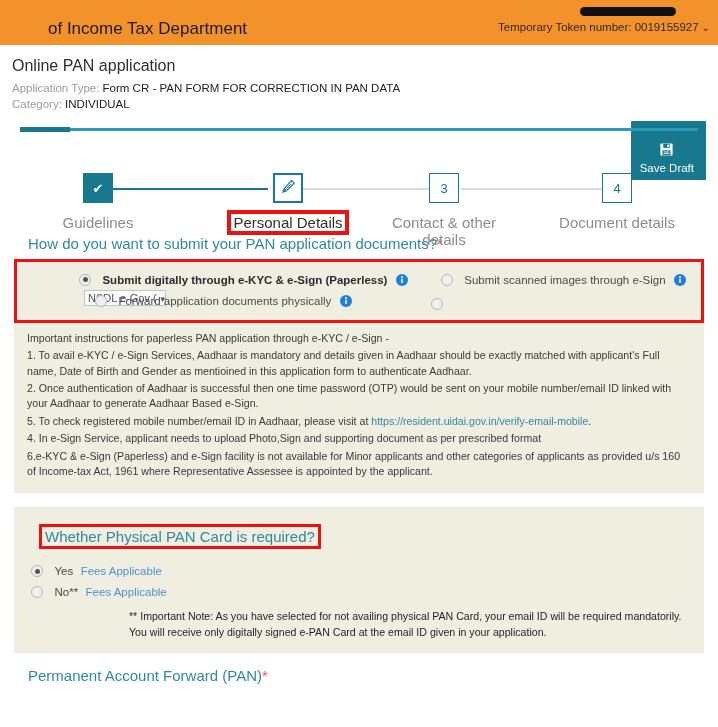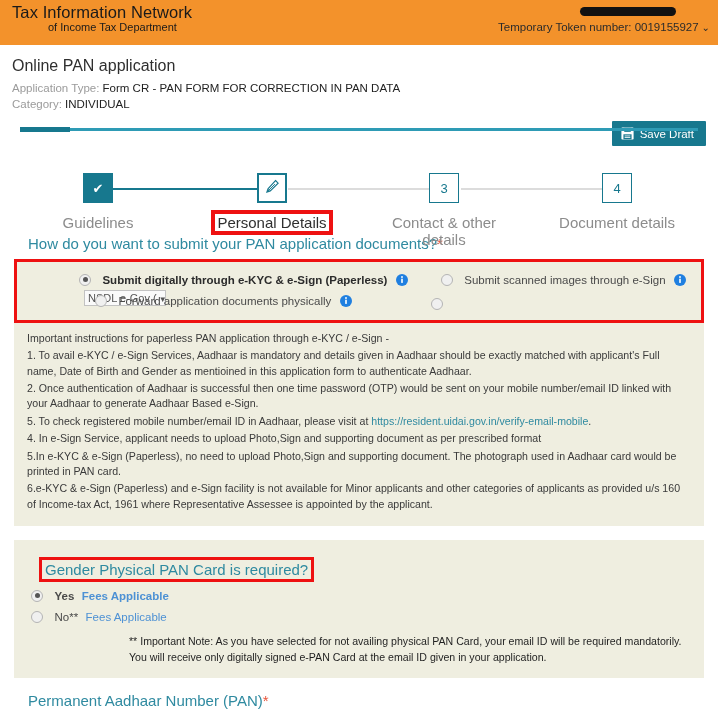--- a/index.html
+++ b/index.html
@@ -27,24 +27,24 @@
     left: 12px;
     top: 4px;
     line-height: 1.05;
   }
   .brand-logo .line1 {
     font-size: 16.5px;
     color: #1a1a1a;
     letter-spacing: .1px;
   }
   .brand-logo .line2 {
-    font-size: 11px;
+    font-size: 17px;
     color: #1a1a1a;
     margin-left: 36px;
-    margin-top: 1px;
+    margin-top: 16px;
   }
   .token-area {
     position: absolute;
     right: 8px;
     top: 3px;
     text-align: right;
   }
   .redacted-name {
     display: inline-block;
     width: 96px;
@@ -88,26 +88,27 @@
   }
   .save-draft-btn {
     position: absolute;
     right: 12px;
     top: 76px;
     background: #17788e;
     color: #ffffff;
     border: none;
     font-size: 11.5px;
     font-family: "Liberation Sans", sans-serif;
-    padding: 6px 12px 6px 9px;
+    padding: 22px 12px 6px 9px;
     cursor: pointer;
     display: flex;
     align-items: center;
     gap: 6px;
     border-radius: 1px;
+    flex-direction: column;
   }
   .save-icon {
     display: inline-block;
     width: 13px;
     height: 13px;
     line-height: 0;
   }
 
   
   .progress-track {
@@ -296,21 +297,20 @@
     color: #1f1f1f;
     padding: 6px 10px 0 10px;
   }
   .note-indent { padding-left: 115px; }
 </style>
 </head>
 <body>
 
 <div class="brand-header">
   <div class="brand-logo">
-    <div class="line1">Tax Information Network</div>
     <div class="line2">of Income Tax Department</div>
   </div>
   <div class="token-area">
     <div class="redacted-name"></div>
     <div class="token-text">
       <span>Temporary Token number: 0019155927</span><span class="token-caret">⌄</span>
     </div>
   </div>
 </div>
 
@@ -346,21 +346,21 @@
 <div class="stepper">
   <div class="step-line done" style="left:113px; width:155px;"></div>
   <div class="step-line todo" style="left:288px; width:155px;"></div>
   <div class="step-line todo" style="left:461px; width:155px;"></div>
 
   <div class="step" style="left:38px;">
     <div class="step-box filled">✔</div>
     <span class="step-label">Guidelines</span>
   </div>
 
-  <div class="step" style="left:212px;">
+  <div class="step" style="left:228px;">
     <div class="step-box current">
       <span>
         <svg width="15" height="15" viewBox="0 0 16 16" fill="none">
           <path d="M11.2 1.6 L14 4.4 L5.6 12.8 L2 14 L3.2 10.4 Z" stroke="#17788e" stroke-width="1.2" fill="none"></path>
           <path d="M2.6 13.4 L10.6 5.4" stroke="#17788e" stroke-width="1"></path>
           <path d="M3.6 11.0 L5.0 12.4" stroke="#17788e" stroke-width="1"></path>
         </svg>
       </span>
     </div>
     <span class="step-label highlight">Personal Details</span>
@@ -418,34 +418,33 @@
     <span class="radio" style="vertical-align:-5px;"></span>
   </div>
 </div>
 
 <div class="instructions beige">
   <p>Important instructions for paperless PAN application through e-KYC / e-Sign -</p>
   <p>1. To avail e-KYC / e-Sign Services, Aadhaar is mandatory and details given in Aadhaar should be exactly matched with applicant's Full name, Date of Birth and Gender as mentioined in this application form to authenticate Aadhaar.</p>
   <p>2. Once authentication of Aadhaar is successful then one time password (OTP) would be sent on your mobile number/email ID linked with your Aadhaar to generate Aadhaar Based e-Sign.</p>
   <p><span>5. To check registered mobile number/email ID in Aadhaar, please visit at </span><a href="#">https://resident.uidai.gov.in/verify-email-mobile</a><span>.</span></p>
   <p>4. In e-Sign Service, applicant needs to upload Photo,Sign and supporting document as per prescribed format</p>
-  <p>5.In e-KYC &amp; e-Sign (Paperless), no need to upload Photo,Sign and supporting document. The photograph used in Aadhaar card would be printed in PAN card.</p>
   <p>6.e-KYC &amp; e-Sign (Paperless) and e-Sign facility is not available for Minor applicants and other categories of applicants as provided u/s 160 of Income-tax Act, 1961 where Representative Assessee is appointed by the applicant.</p>
 </div>
 
 <div class="pan-card-panel beige">
-  <div class="section-q boxed">Gender Physical PAN Card is required?</div>
-  <div class="pan-opt-row" style="font-weight:bold;">
+  <div class="section-q boxed">Whether Physical PAN Card is required?</div>
+  <div class="pan-opt-row" style="margin-top:8px;">
     <span class="radio checked"></span>
     <span class="opt-label">Yes</span>
     <span class="opt-label link-text" style="margin-left:3px;">Fees Applicable</span>
   </div>
   <div class="pan-opt-row">
     <span class="radio"></span>
     <span class="opt-label">No**</span>
     <span class="opt-label link-text" style="margin-left:3px;">Fees Applicable</span>
   </div>
   <div class="note-text note-indent">** Important Note: As you have selected for not availing physical PAN Card, your email ID will be required mandatorily. You will receive only digitally signed e-PAN Card at the email ID given in your application.</div>
 </div>
 
 <div class="section-q" style="margin-top:14px;">
-  <span>Permanent Aadhaar Number (PAN)</span><span class="req-star">*</span>
+  <span>Permanent Account Forward (PAN)</span><span class="req-star">*</span>
 </div>
 
 </body></html>

